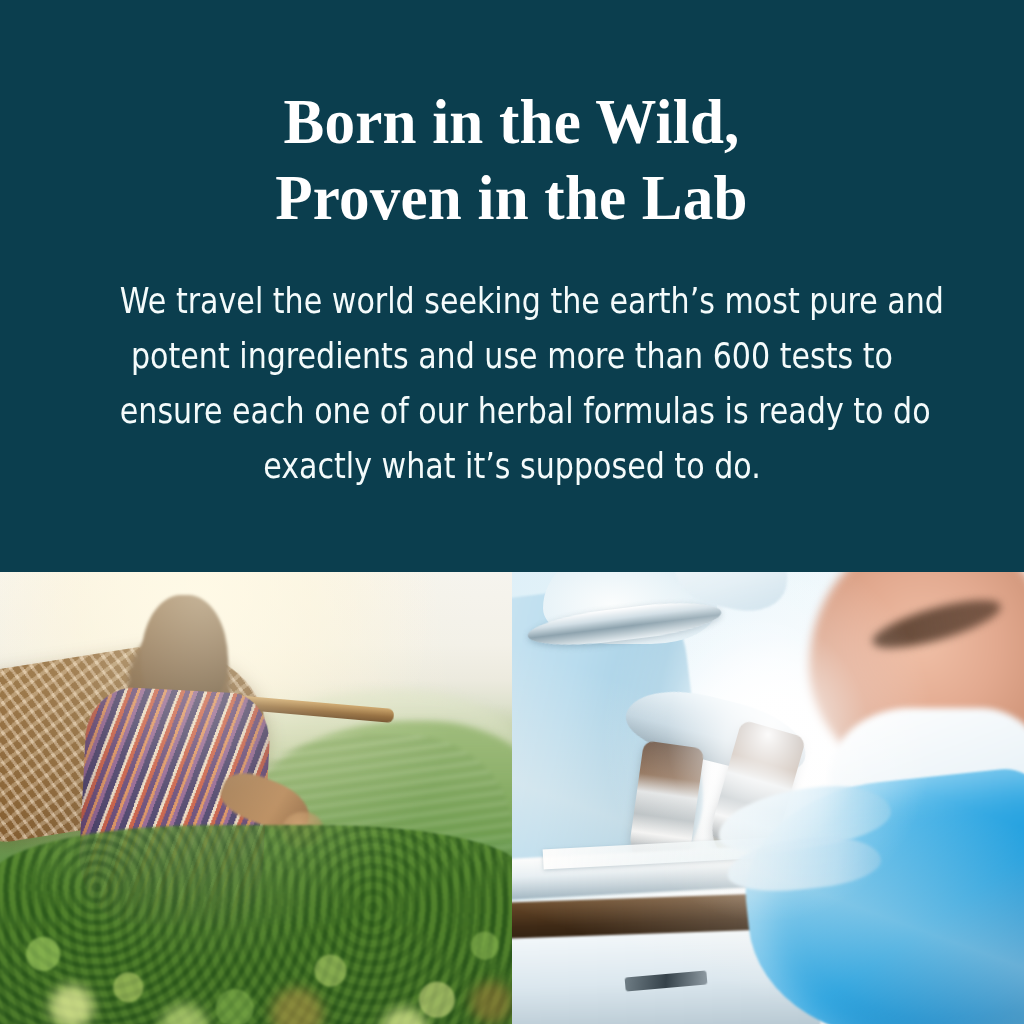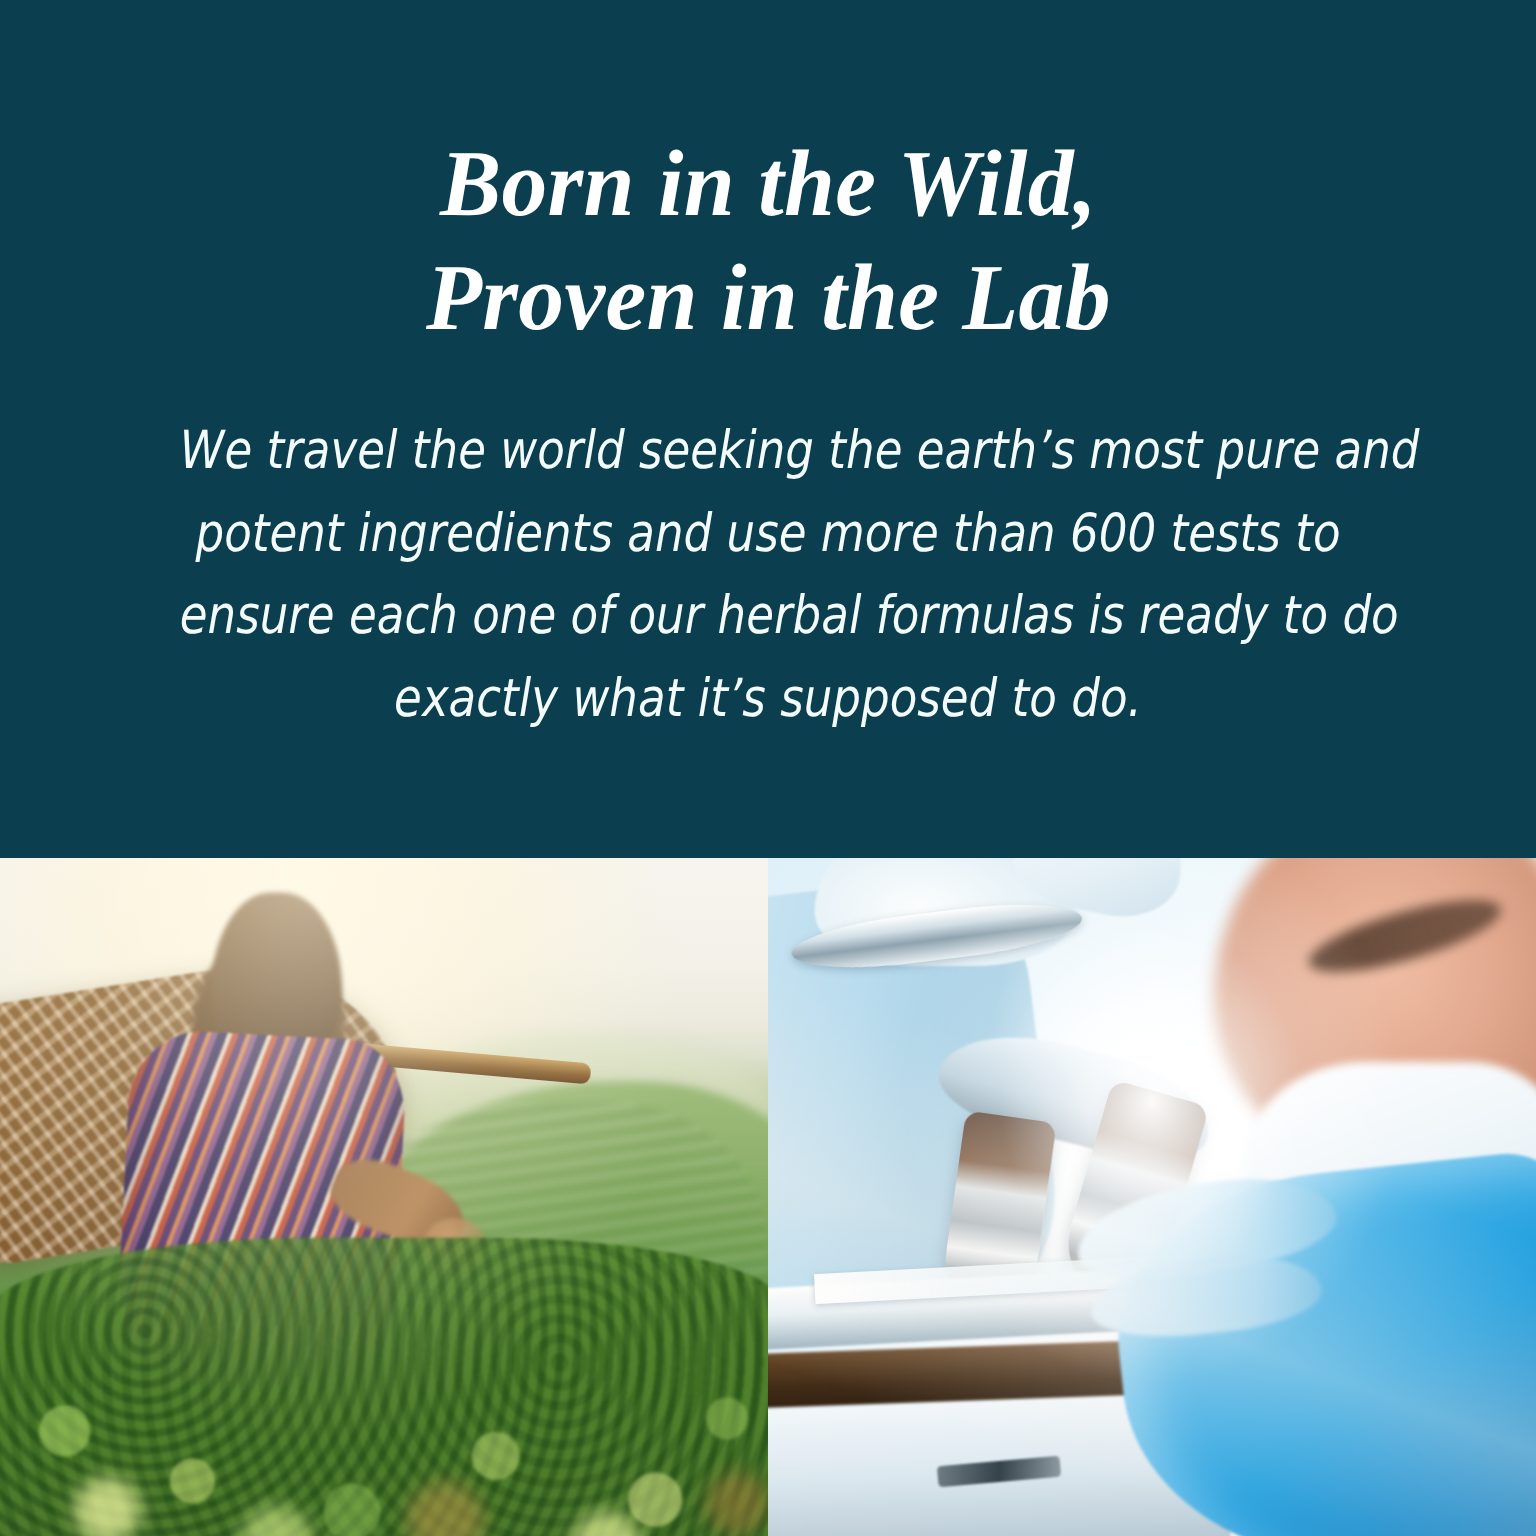--- a/index.html
+++ b/index.html
@@ -18,21 +18,20 @@
   }
 
   
   .text-panel{
     position:relative;
     width:100%; height:572px;
     background:#0b3e4e;
     display:flex; flex-direction:column;
     align-items:center; justify-content:flex-start;
     padding:84px 62px 0 62px;
-    font-style:italic;
   }
 
   .headline{
     font-family:"Liberation Serif", "DejaVu Serif", serif;
     font-weight:700;
     font-size:63px;
     line-height:76px;
     letter-spacing:0.2px;
     color:#ffffff;
     text-align:center;

